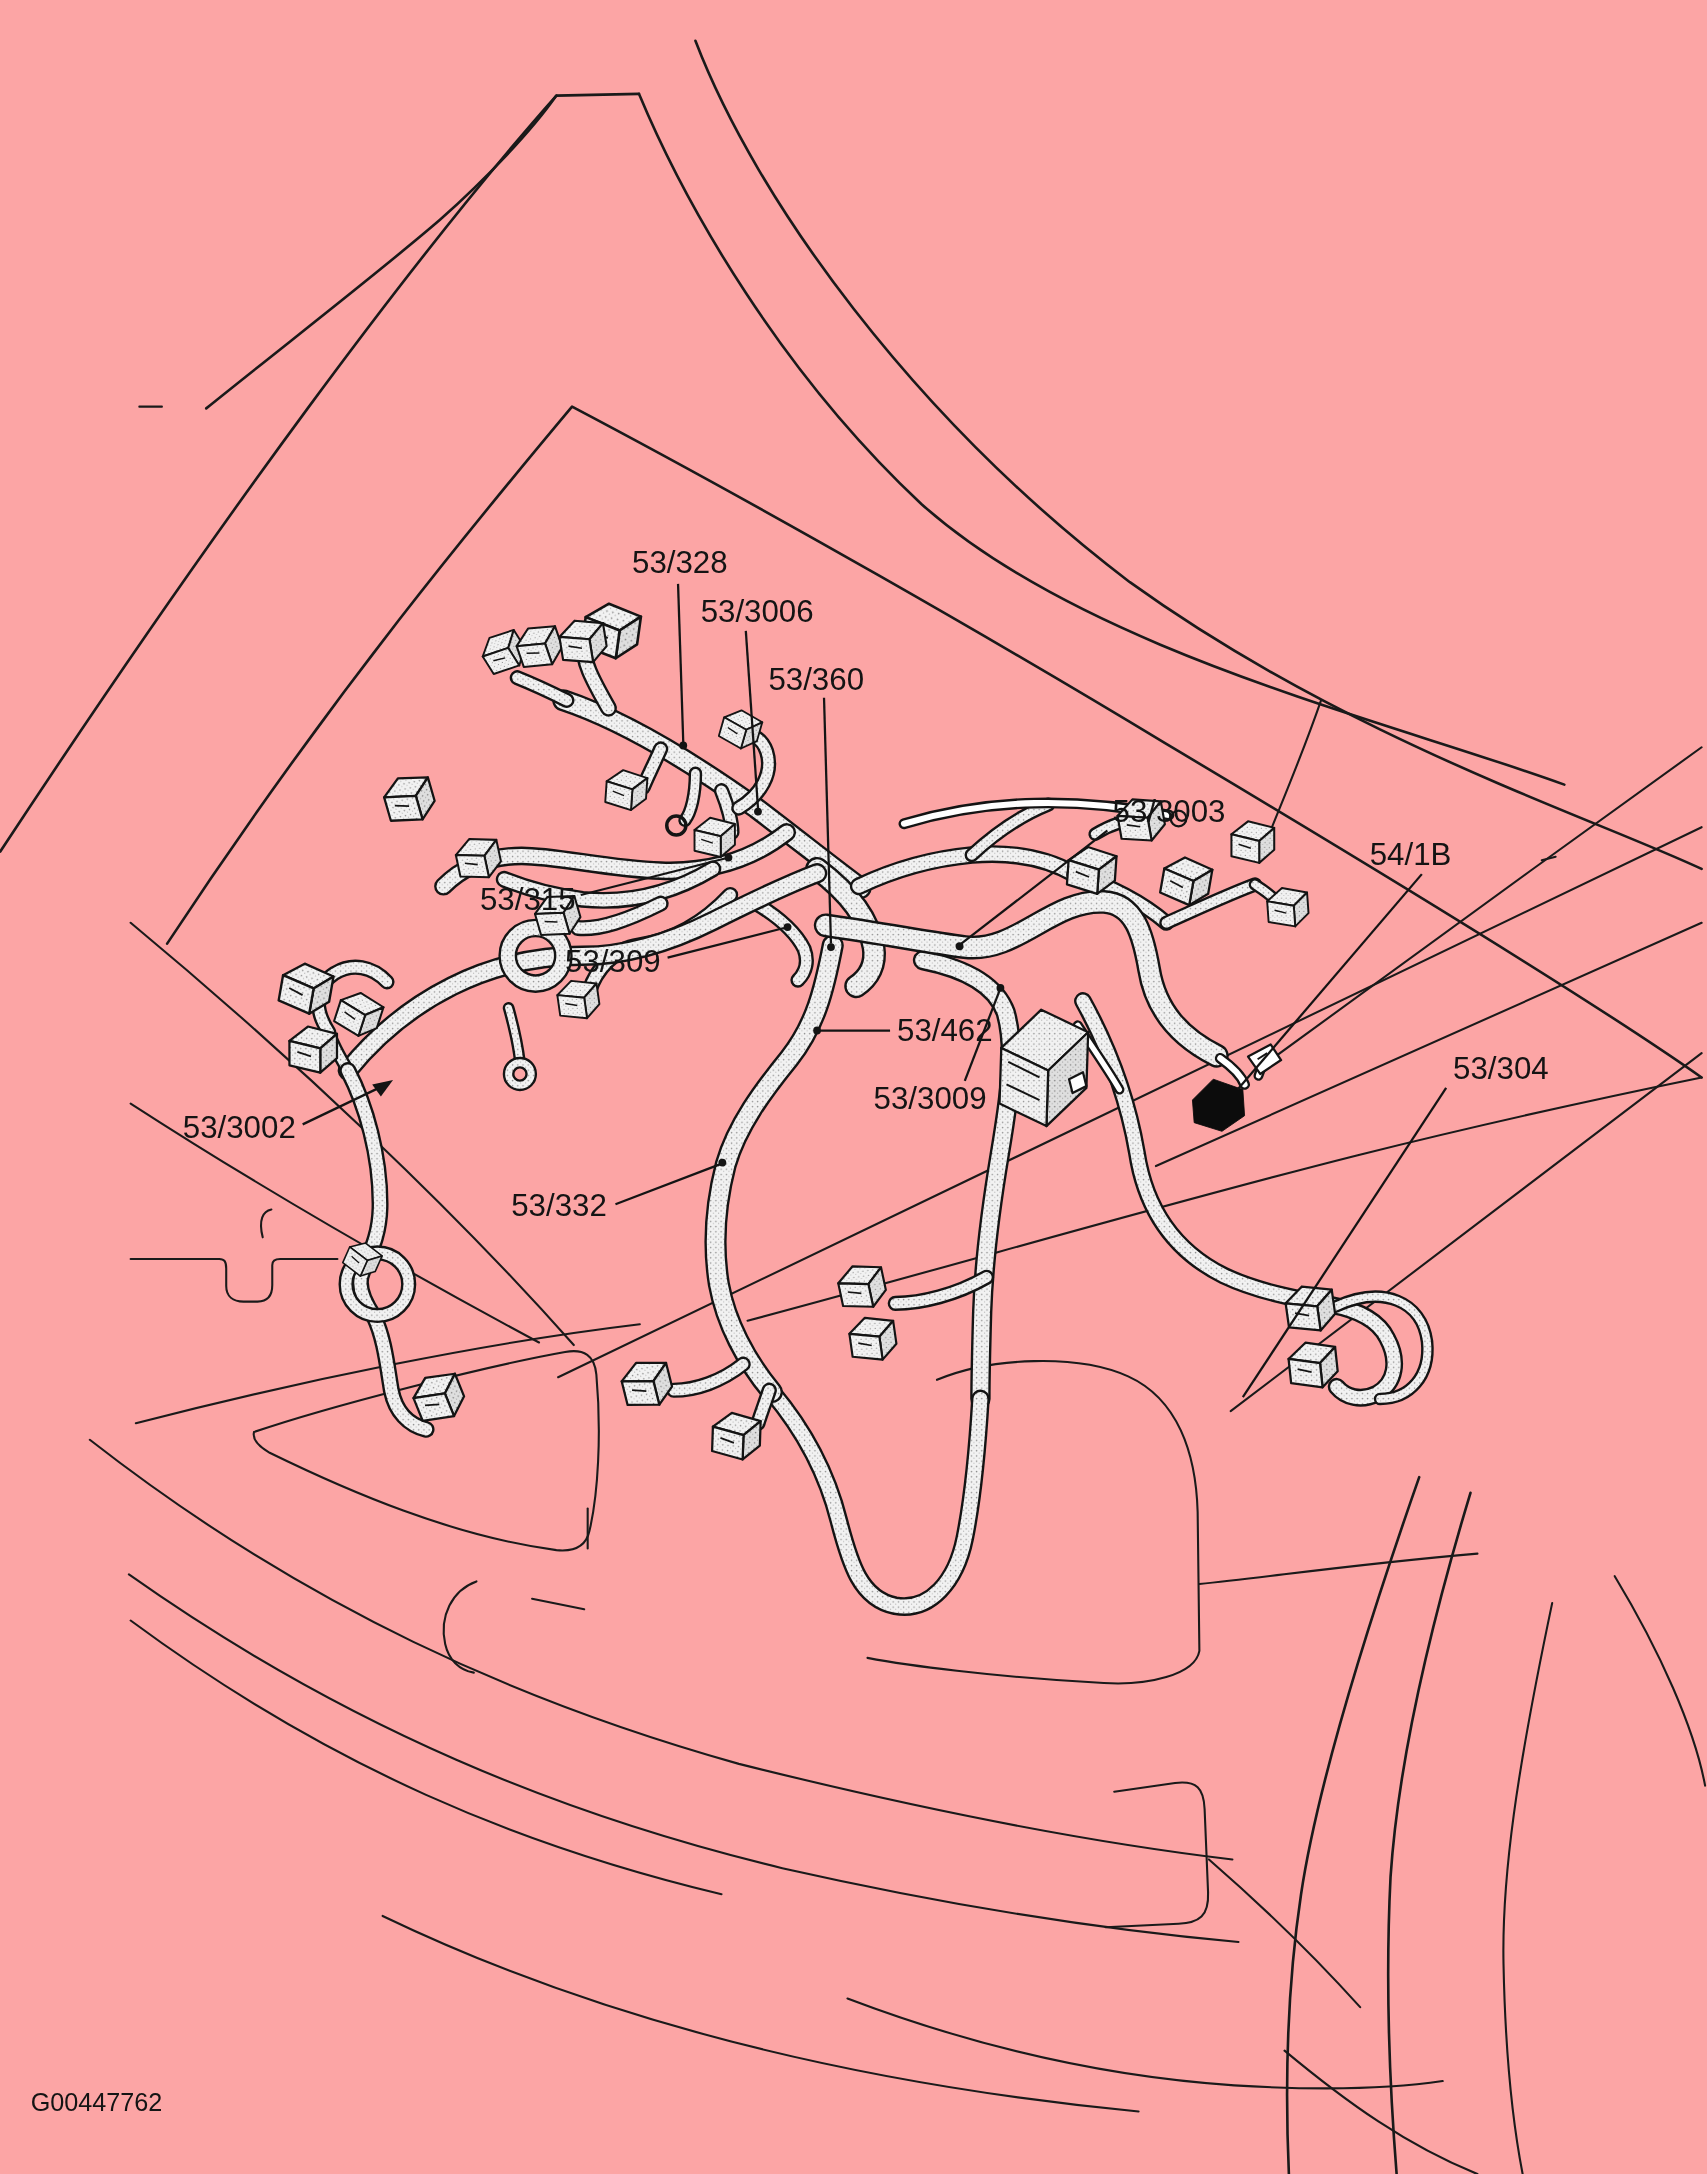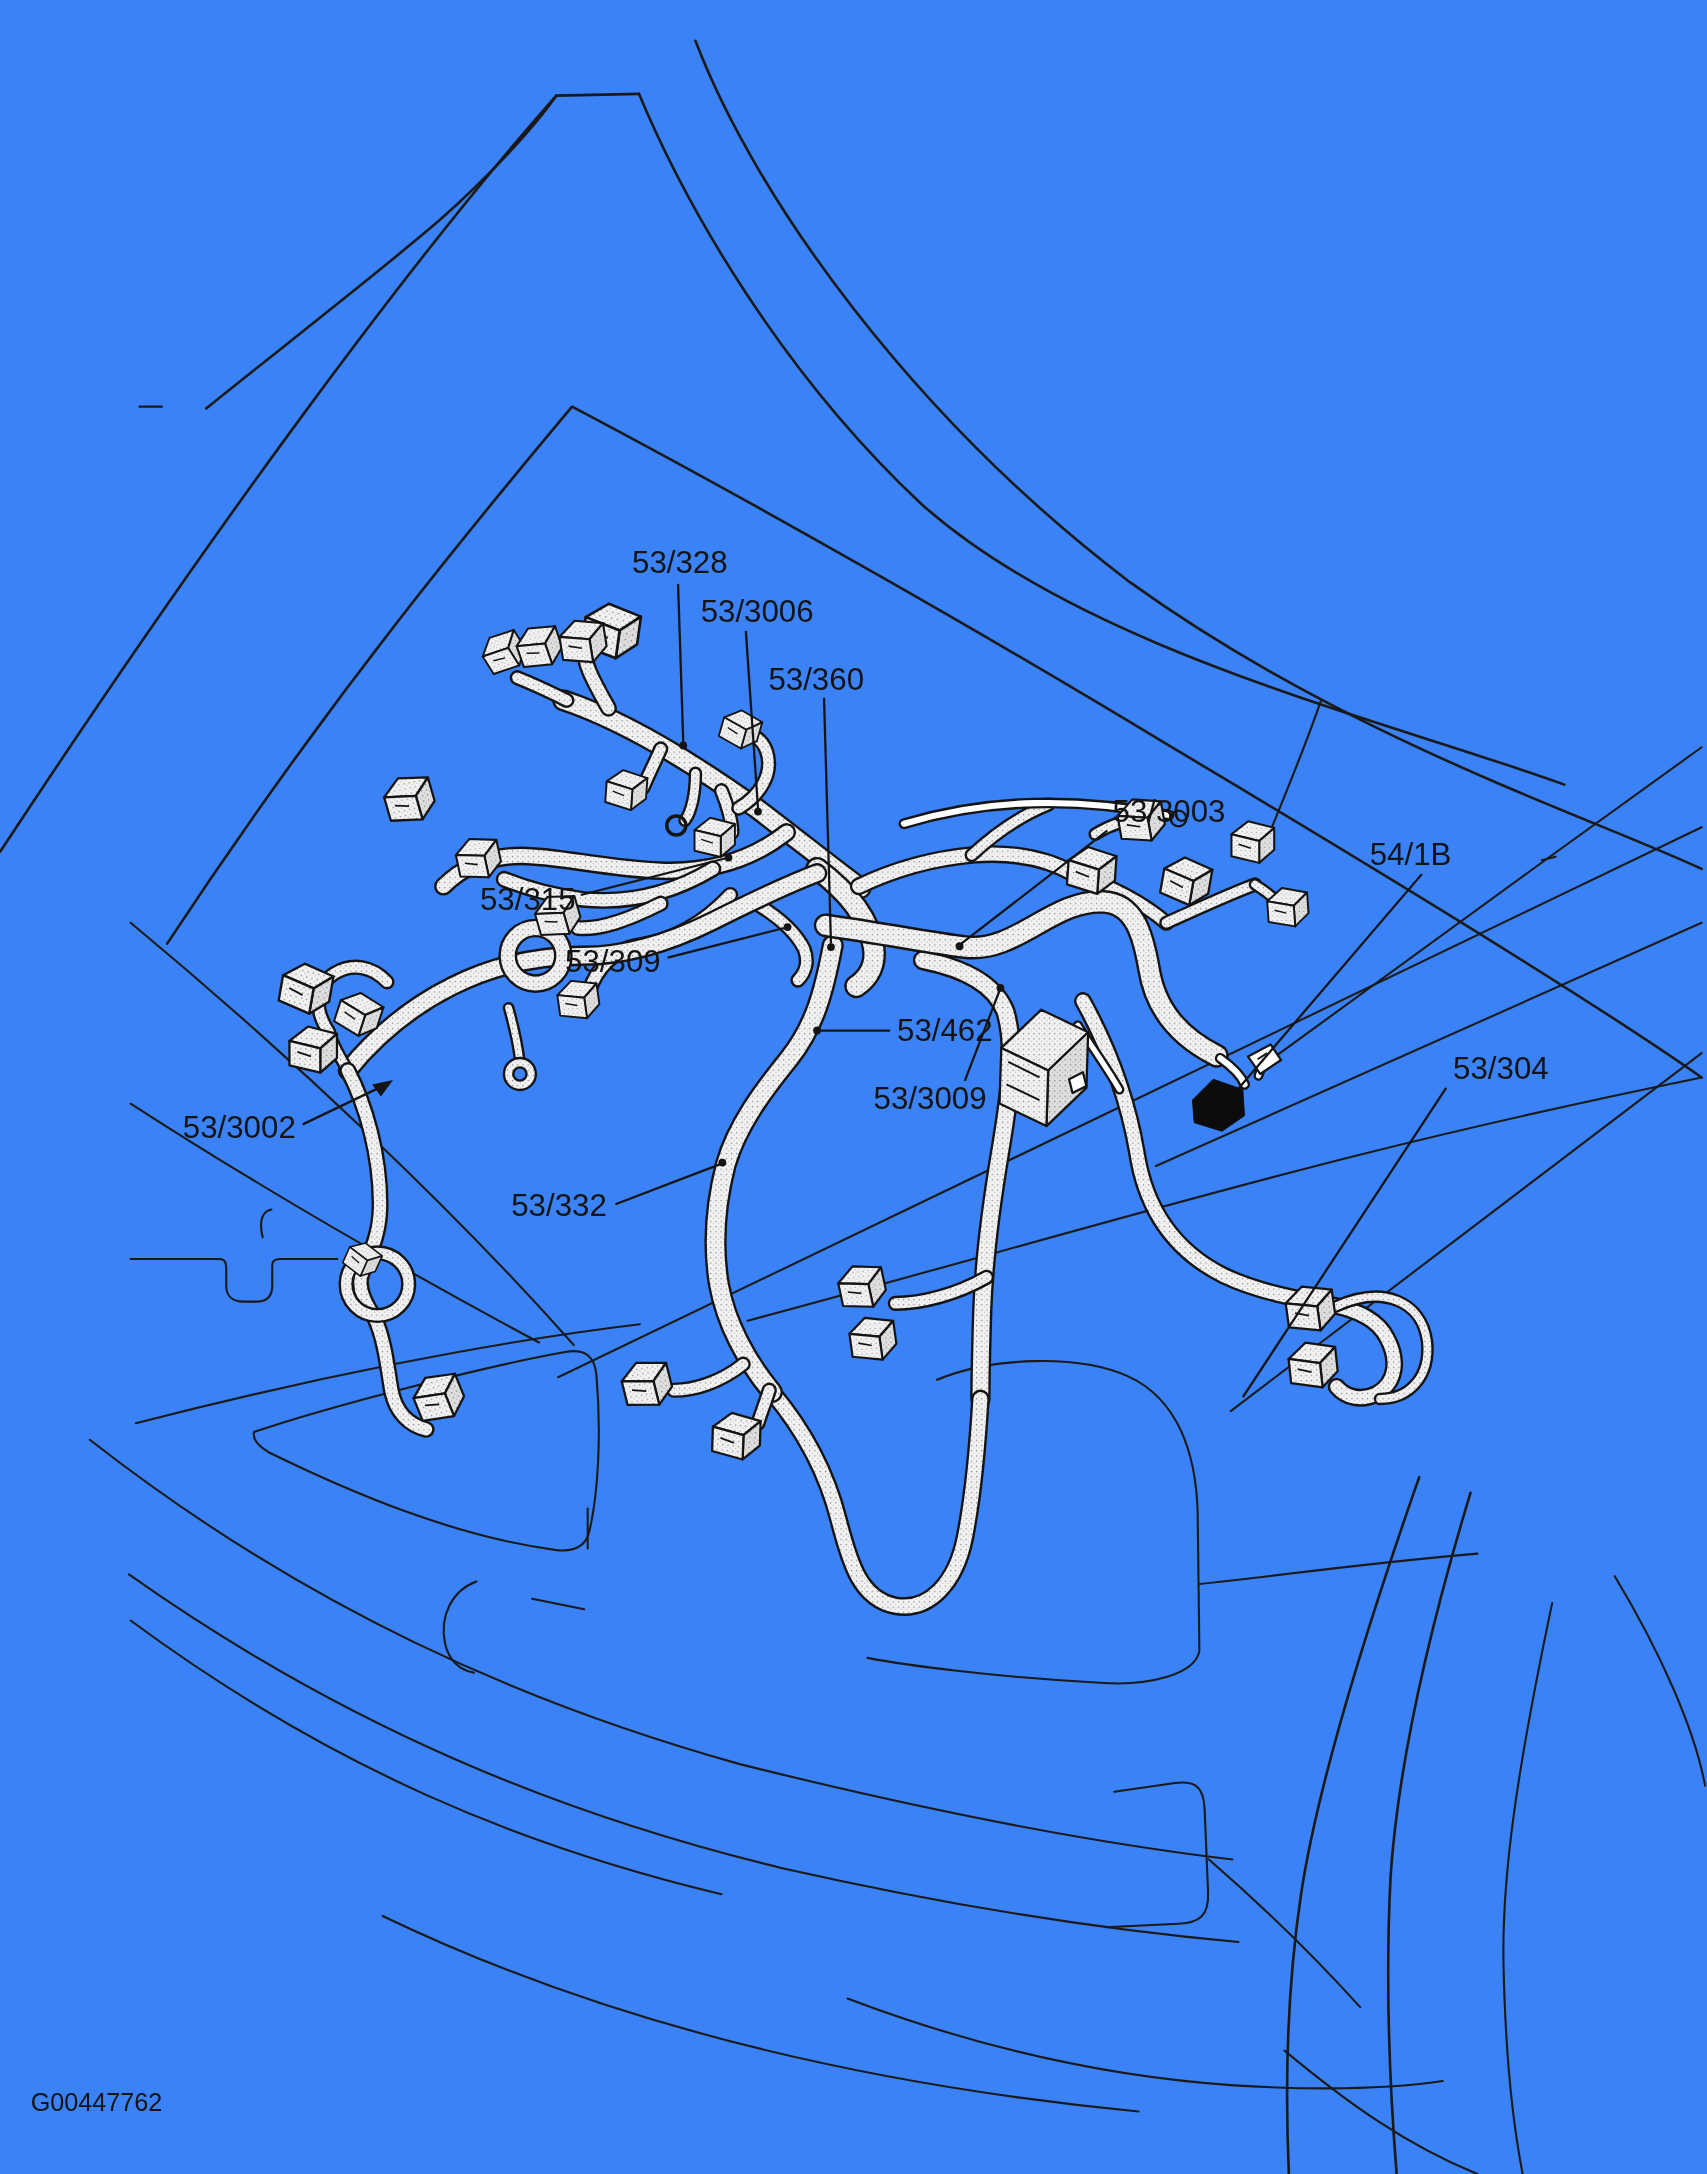--- a/index.html
+++ b/index.html
@@ -1,16 +1,16 @@
 <!DOCTYPE html>
 <html style="font-size:14px"><head>
 <meta charset="utf-8">
 <style>
   html,body{margin:0;padding:0;background:#ffffff;}
-  .stage{position:relative;width:1708px;height:2174px;background:#3b82f6;overflow:hidden;
+  .stage{position:relative;width:1708px;height:2174px;background:#fca5a5;overflow:hidden;
          font-family:"Liberation Sans", sans-serif;}
   svg{position:absolute;left:0;top:0;}
   
   .bl{fill:none;stroke:#1a1a1a;stroke-width:3;stroke-linecap:round;stroke-linejoin:round;}
   .bl2{fill:none;stroke:#1a1a1a;stroke-width:2.4;stroke-linecap:round;stroke-linejoin:round;}
   
   .tube{fill:none;stroke:url(#stip);stroke-linecap:round;stroke-linejoin:round;}
   .tube-outline{fill:none;stroke:#141414;stroke-linecap:round;stroke-linejoin:round;}
   .wire{fill:none;stroke:#ffffff;stroke-linecap:round;stroke-linejoin:round;}
   .w22{stroke-width:22px}.w20{stroke-width:20px}.w18{stroke-width:18px}.w16{stroke-width:16px}

